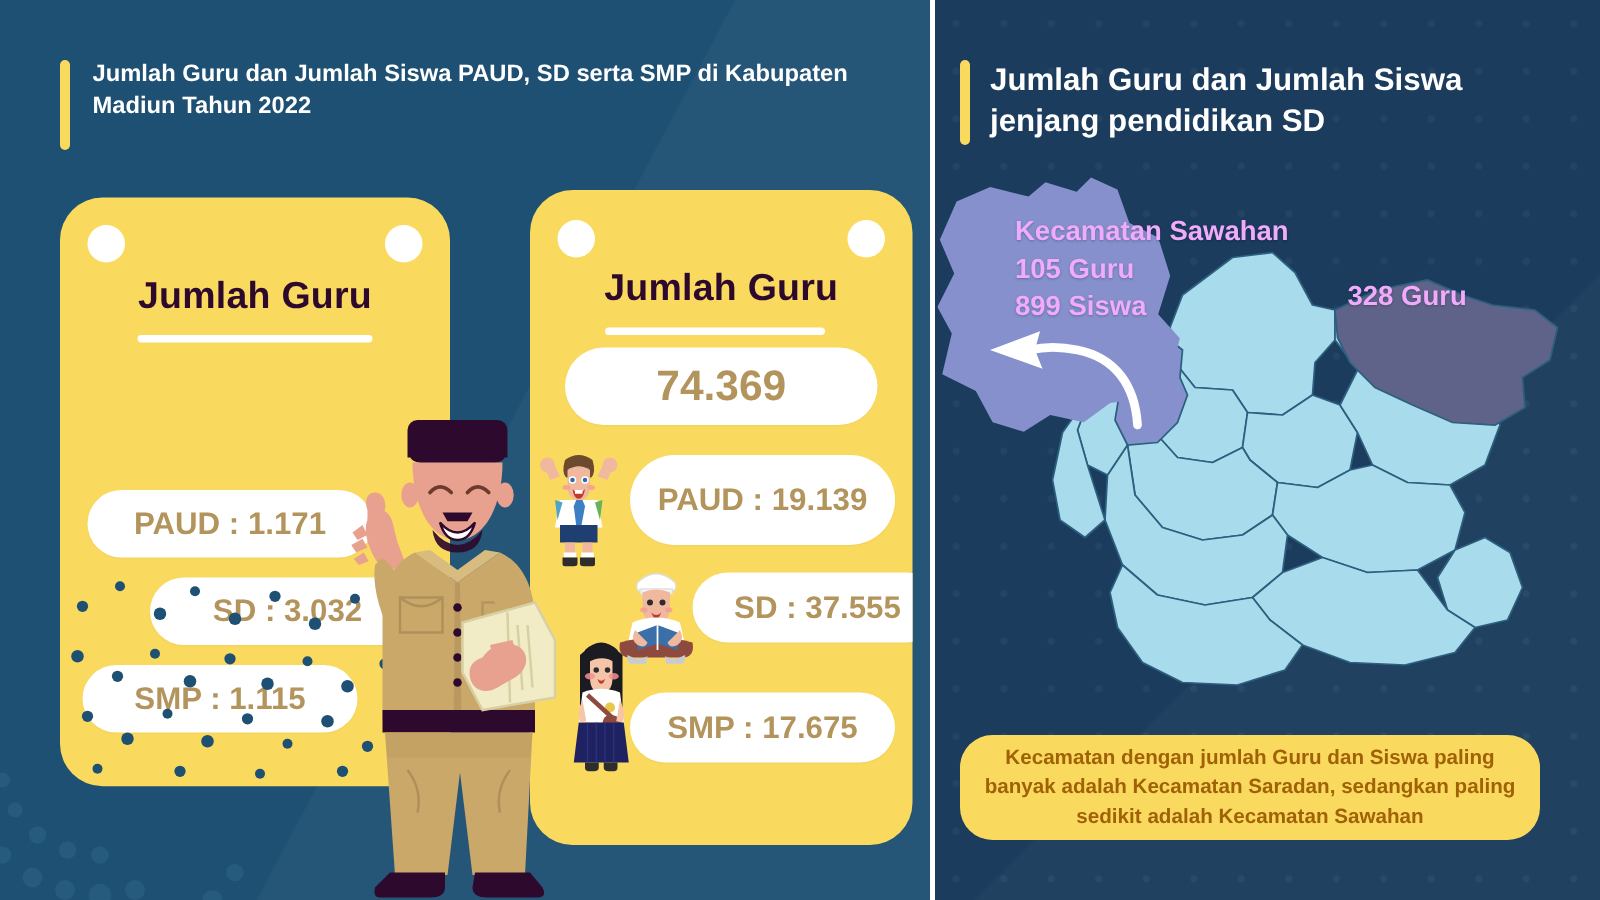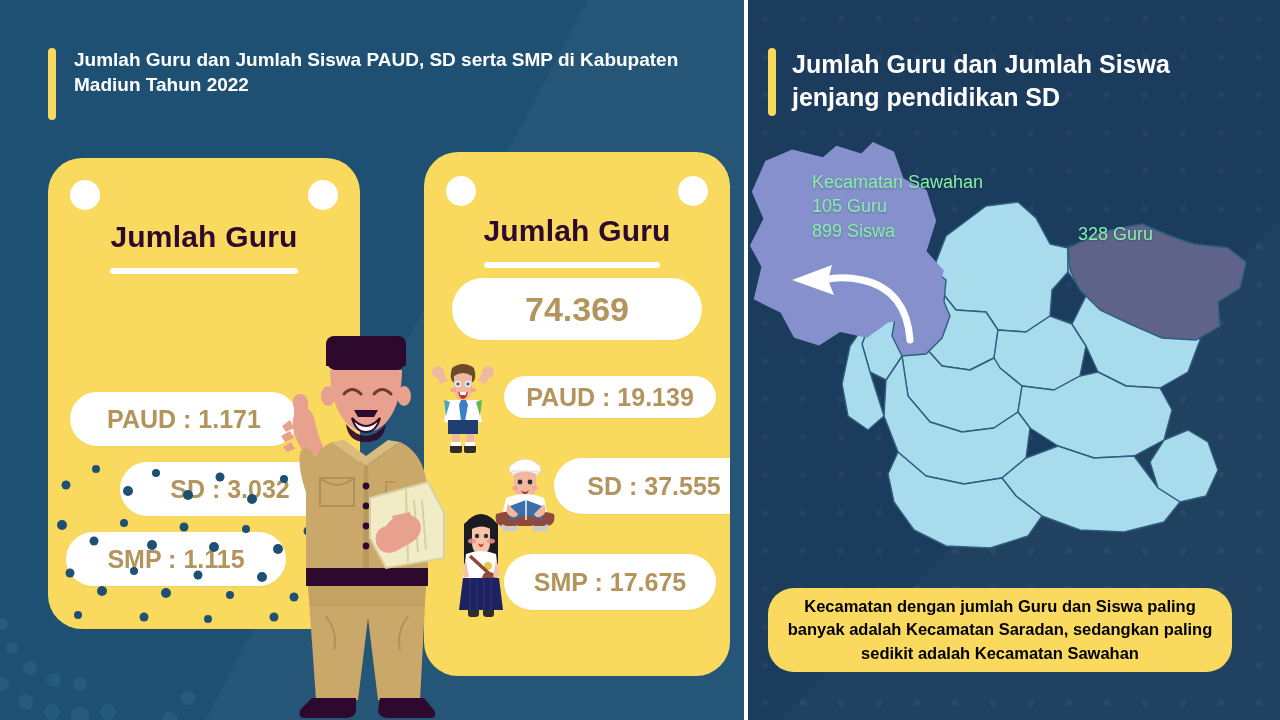--- a/index.html
+++ b/index.html
@@ -54,29 +54,29 @@
 
   
   .illus{position:absolute;}
   #teacher{left:268px;top:300px;width:200px;height:420px;z-index:6;}
   #stu-boy{left:430px;top:358px;width:66px;height:96px;z-index:7;}
   #stu-sit{left:488px;top:448px;width:74px;height:88px;z-index:7;}
   #stu-girl{left:450px;top:508px;width:62px;height:112px;z-index:7;}
 
   
   #map{position:absolute;left:750px;top:140px;width:530px;height:440px;}
-  .map-label{position:absolute;color:#86efac;font-weight:normal;font-size:18px;line-height:1.36;
+  .map-label{position:absolute;color:#f0abfc;font-weight:bold;font-size:22px;line-height:1.36;
      text-shadow:0 1px 2px rgba(0,0,0,.25);}
   #lbl-sawahan{left:812px;top:170px;}
   #lbl-saradan{left:1078px;top:222px;}
 
   
   #note{position:absolute;left:768px;top:588px;width:464px;height:84px;background:#fada5e;border-radius:26px;
      display:flex;align-items:center;justify-content:center;padding:0 16px;box-sizing:border-box;}
-  #note .ntxt{color:#000000;font-weight:bold;font-size:16.5px;line-height:1.42;text-align:center;}
+  #note .ntxt{color:#a16207;font-weight:bold;font-size:16.5px;line-height:1.42;text-align:center;}
 </style>
 </head>
 <body>
 
 <div id="stage">
 
   <div class="bg-left"></div>
   <div class="bg-left-diag"></div>
   <div class="bg-right"></div>
   <div class="bg-right-dots"></div>
@@ -176,21 +176,21 @@
 
   <div class="card" id="card-siswa">
     <div class="card-hole" style="left:22px;top:24px;"></div>
     <div class="card-hole" style="right:22px;top:24px;"></div>
 
     <div class="card-title" style="top:62px;">Jumlah Guru</div>
     <div class="card-underline" style="left:60px;top:110px;width:176px;"></div>
 
     <div class="pill total" style="left:28px;top:126px;width:250px;height:62px;">74.369</div>
 
-    <div class="pill sub" style="left:80px;top:224px;width:212px;height:42px;">PAUD : 19.139</div>
+    <div class="pill sub" style="left:80px;top:212px;width:212px;height:72px;">PAUD : 19.139</div>
     <div class="pill sub" style="left:130px;top:306px;width:200px;height:56px;">SD : 37.555</div>
     <div class="pill sub" style="left:80px;top:402px;width:212px;height:56px;">SMP : 17.675</div>
   </div>
 
   <svg class="illus" id="teacher" viewBox="0 0 200 420">
 
     <path d="M34 150 C24 134 22 120 28 112 C34 104 44 108 46 118 L50 134 L60 160 Z" fill="#e8a08f"></path>
     <path d="M26 108 c-3 -8 0 -14 6 -14 c6 0 9 6 8 13 l-2 10 l-12 -1 Z" fill="#e8a08f"></path>
     <path d="M22 120 l-8 6 l4 6 l8 -4 Z M22 131 l-9 5 l4 6 l9 -4 Z M23 142 l-8 5 l4 5 l8 -3 Z" fill="#e8a08f"></path>
     <path d="M38 146 C52 160 64 176 70 192 L44 206 C34 186 30 166 32 152 Z" fill="#c9a86a"></path>

